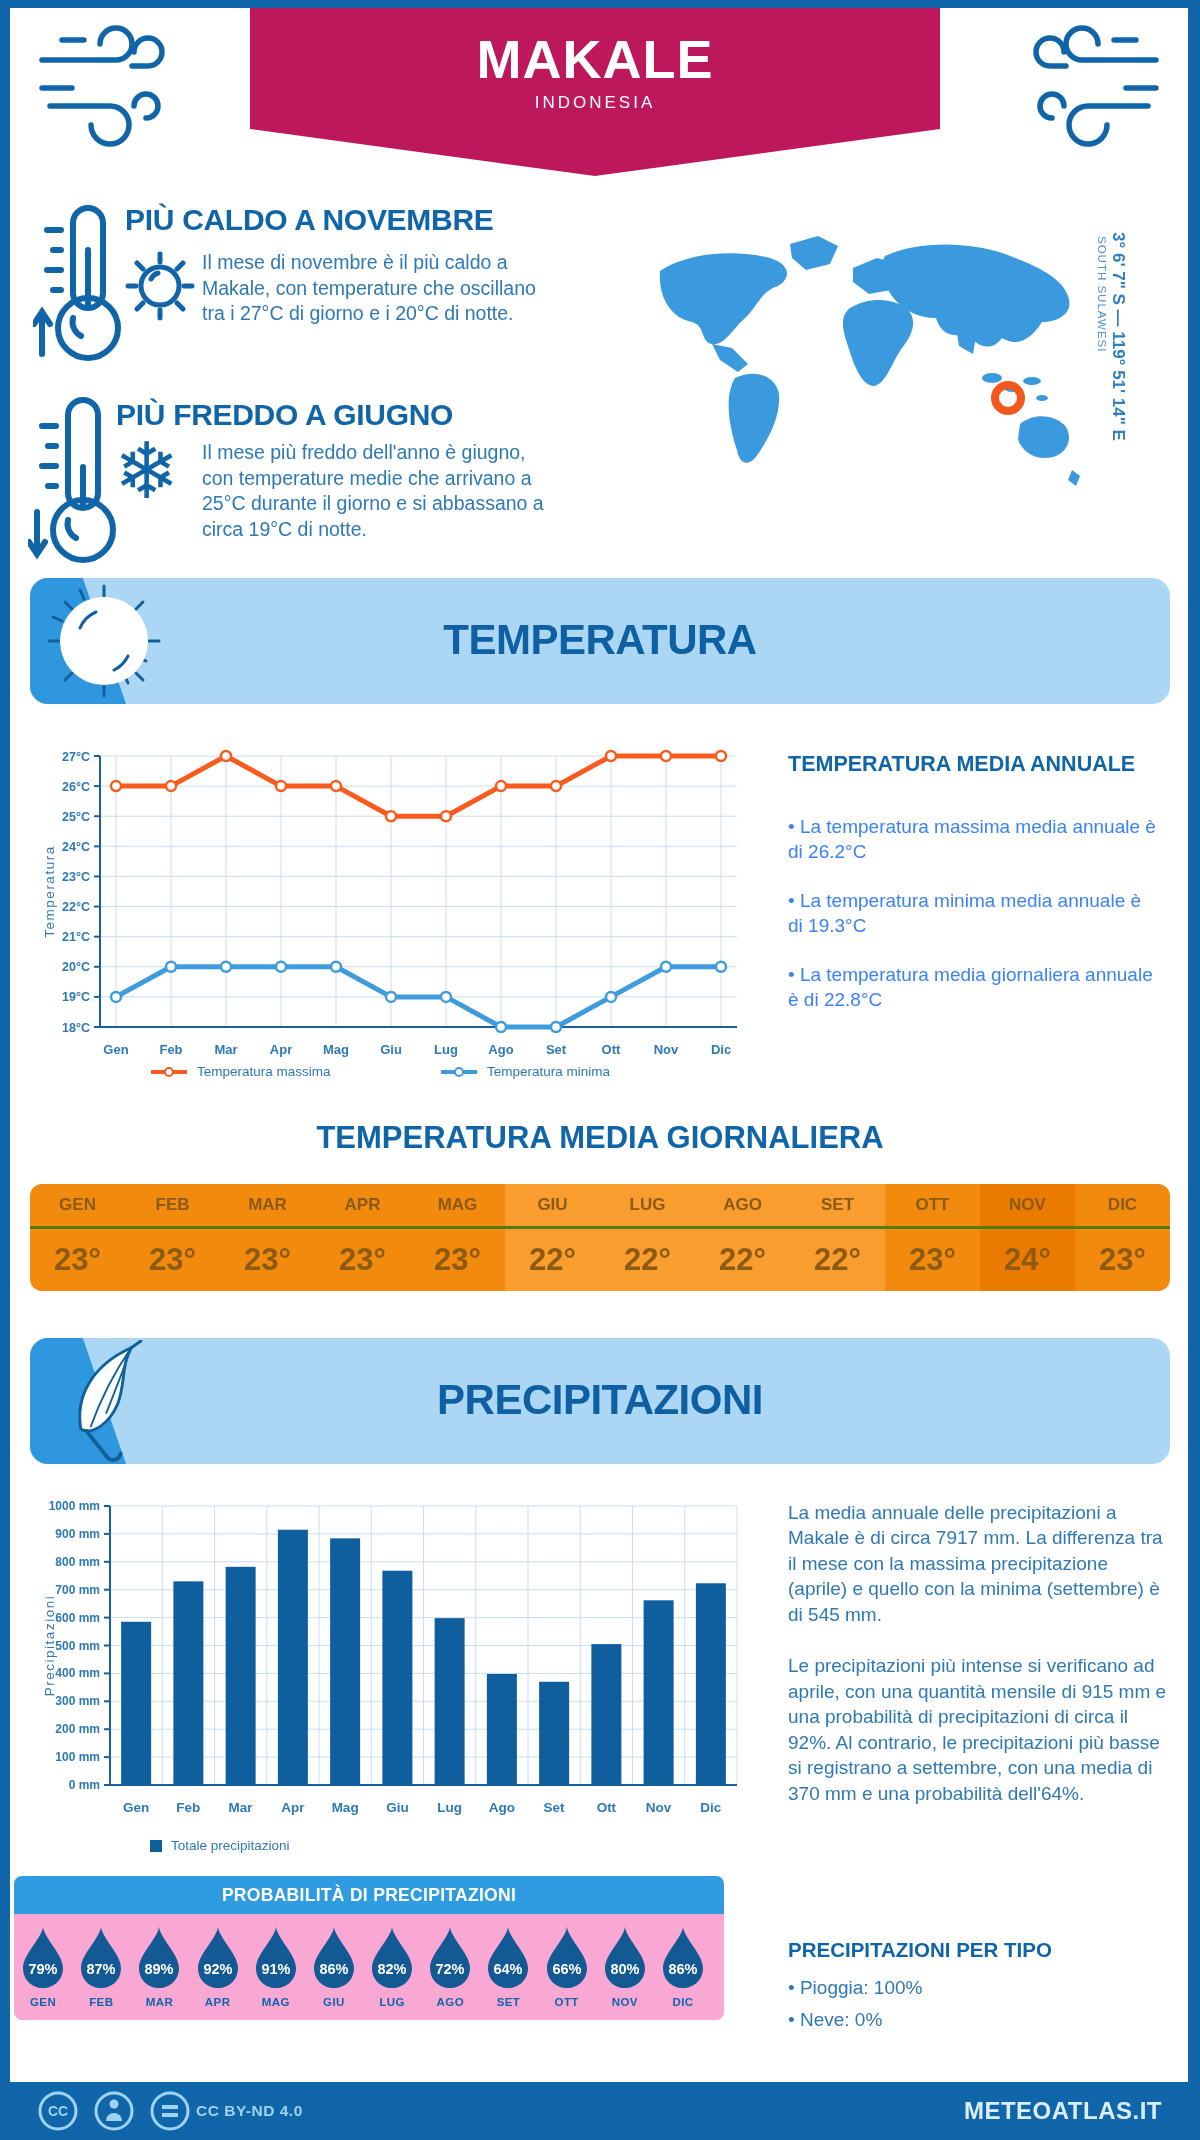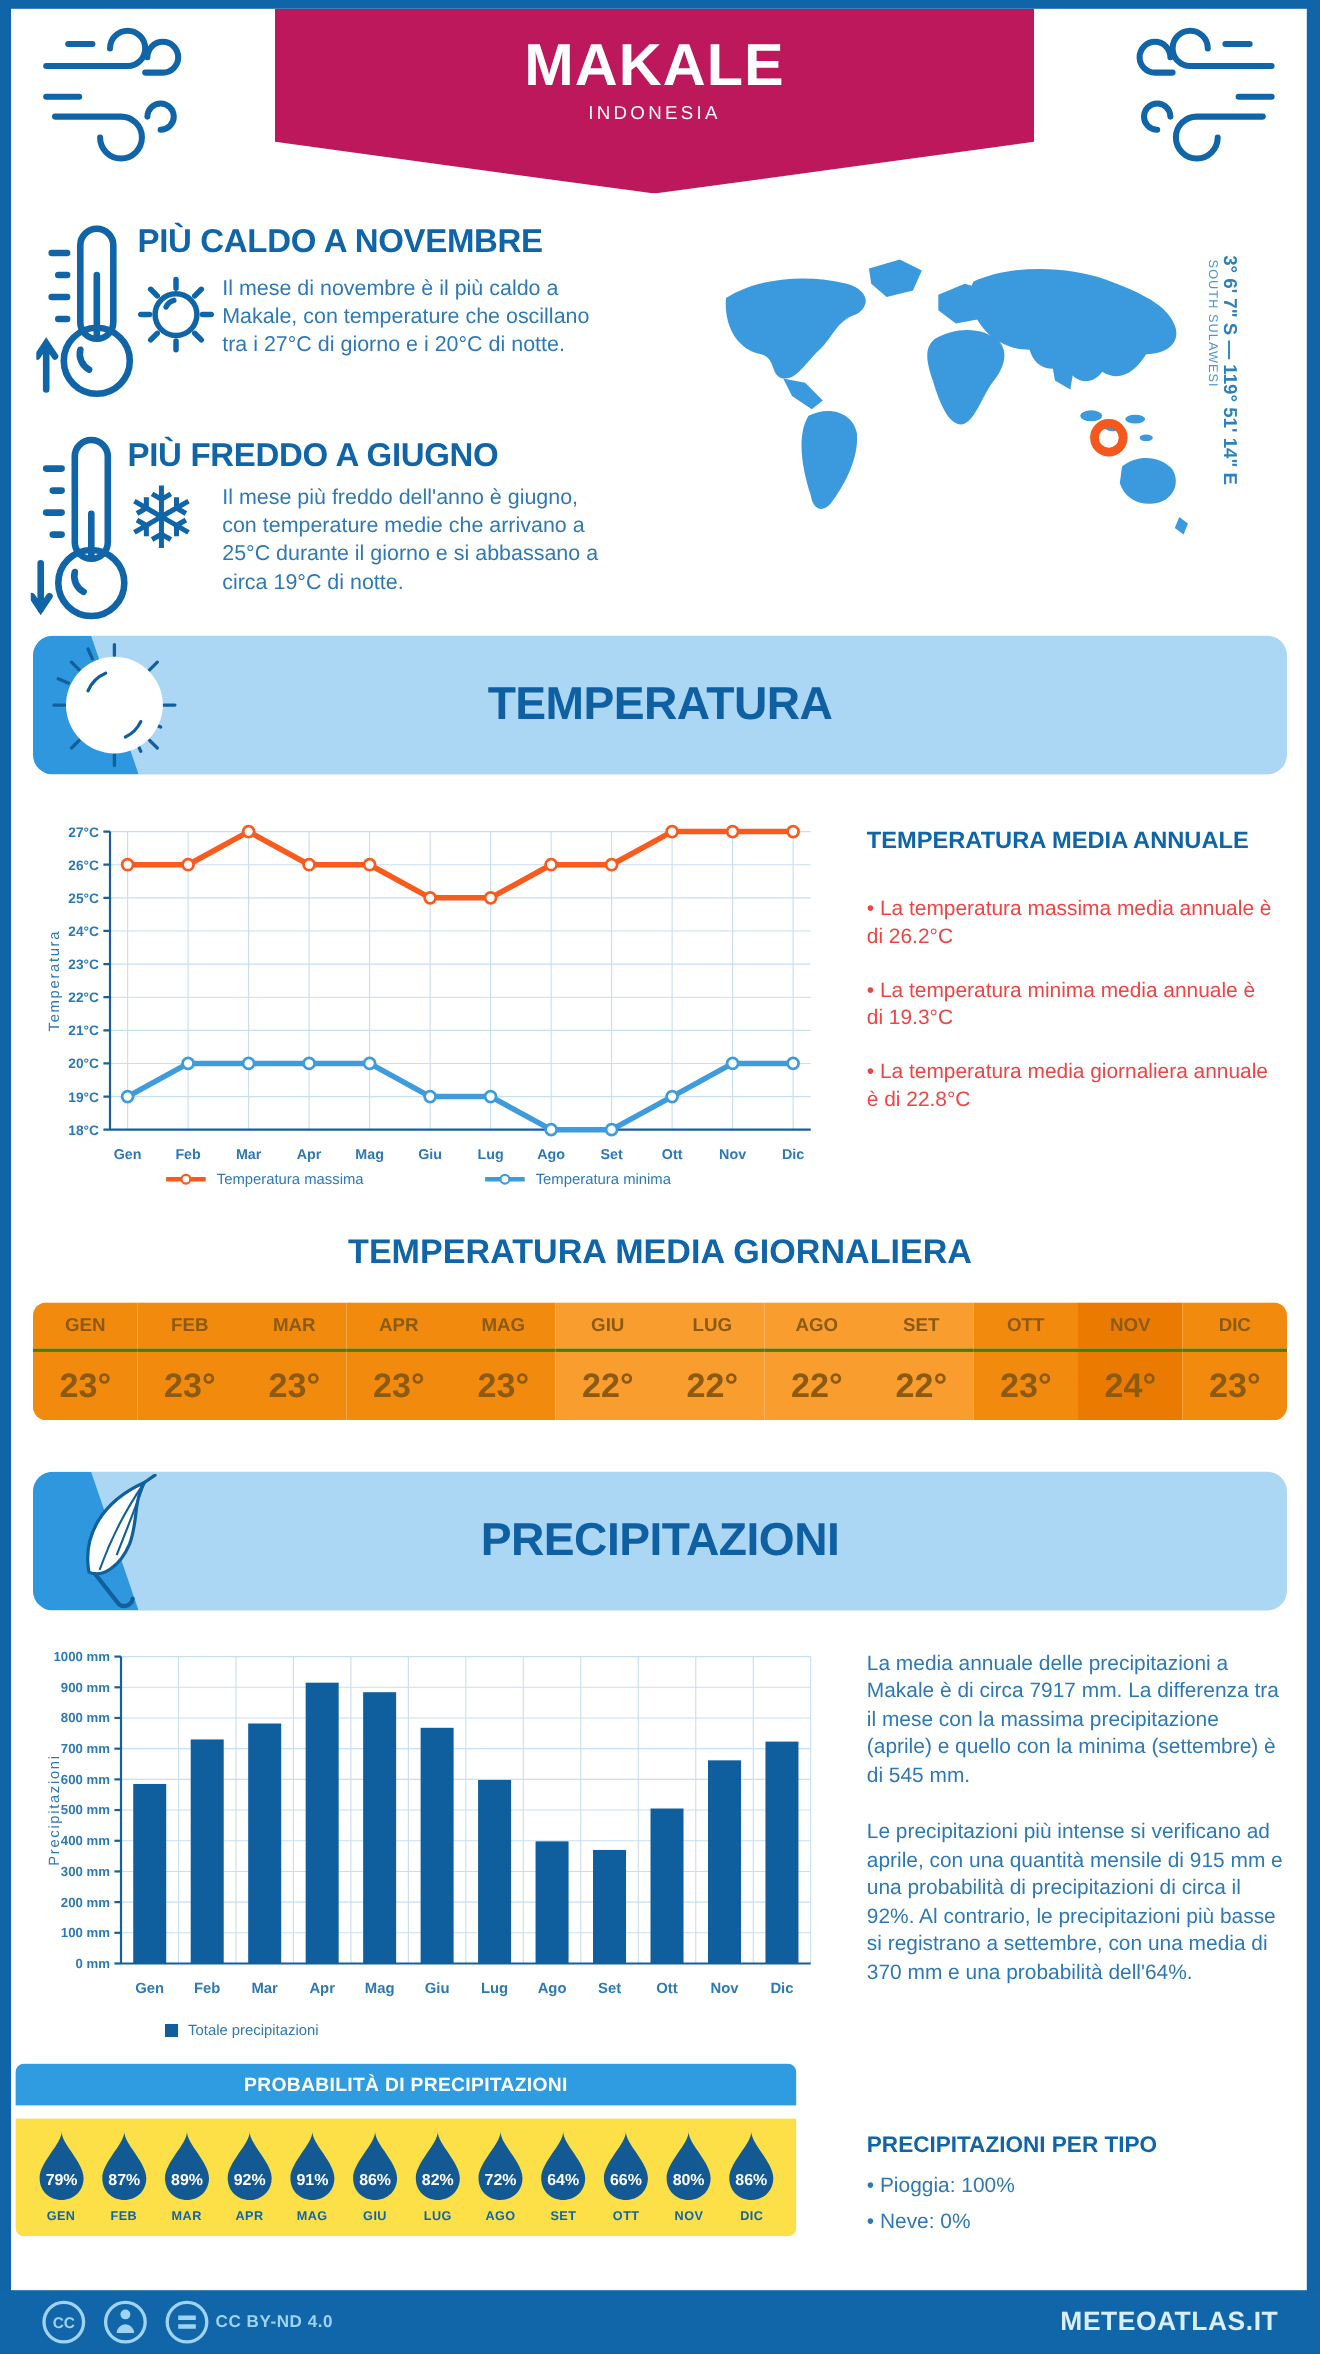--- a/index.html
+++ b/index.html
@@ -37,26 +37,26 @@
   .t-table{display:flex;width:1140px;border-radius:12px;overflow:hidden;}
   .t-col{flex:1;display:flex;flex-direction:column;}
   .t-head{height:42px;line-height:42px;text-align:center;font-size:17px;font-weight:bold;color:#8c5a10;}
   .t-val{height:62px;line-height:62px;text-align:center;font-size:31px;font-weight:bold;
          color:#8c5a10;border-top:3px solid #4d7c0f;}
 
   
   .prob-panel{left:14px;top:1876px;width:710px;border-radius:8px;overflow:hidden;}
   .prob-head{height:38px;line-height:38px;background:#2f9ce1;color:#fff;text-align:center;
              font-size:17.5px;font-weight:bold;letter-spacing:0.3px;}
-  .prob-body{background:#fde047;padding:10px 12px 12px 13px;margin-top:12px;}
+  .prob-body{background:#f9a8d4;padding:10px 12px 12px 0;}
   .drop-row{display:flex;}
   .drop-cell{flex:1;text-align:center;}
   .drop-month{font-size:11.5px;font-weight:bold;color:#1065a9;margin-top:2px;letter-spacing:0.4px;}
 
-  .bullet{font-size:19px;line-height:1.32;color:#ef4444;margin-bottom:24px;}
+  .bullet{font-size:19px;line-height:1.32;color:#3b82f6;margin-bottom:24px;}
   .para{font-size:19px;line-height:1.34;color:#2e79b5;margin:0 0 26px 0;}
   .tipo-bullet{font-size:19px;line-height:1.7;color:#2e79b5;}
 
   
   .footer{left:0;top:2082px;width:1200px;height:58px;background:#1166a9;}
   .license{position:absolute;left:196px;top:0;height:58px;line-height:58px;
            color:#9fd3f2;font-size:15.5px;font-weight:bold;letter-spacing:0.5px;}
   .brand{position:absolute;right:38px;top:0;height:58px;line-height:58px;
          color:#d9eefb;font-size:24px;font-weight:bold;letter-spacing:0.5px;}
 

